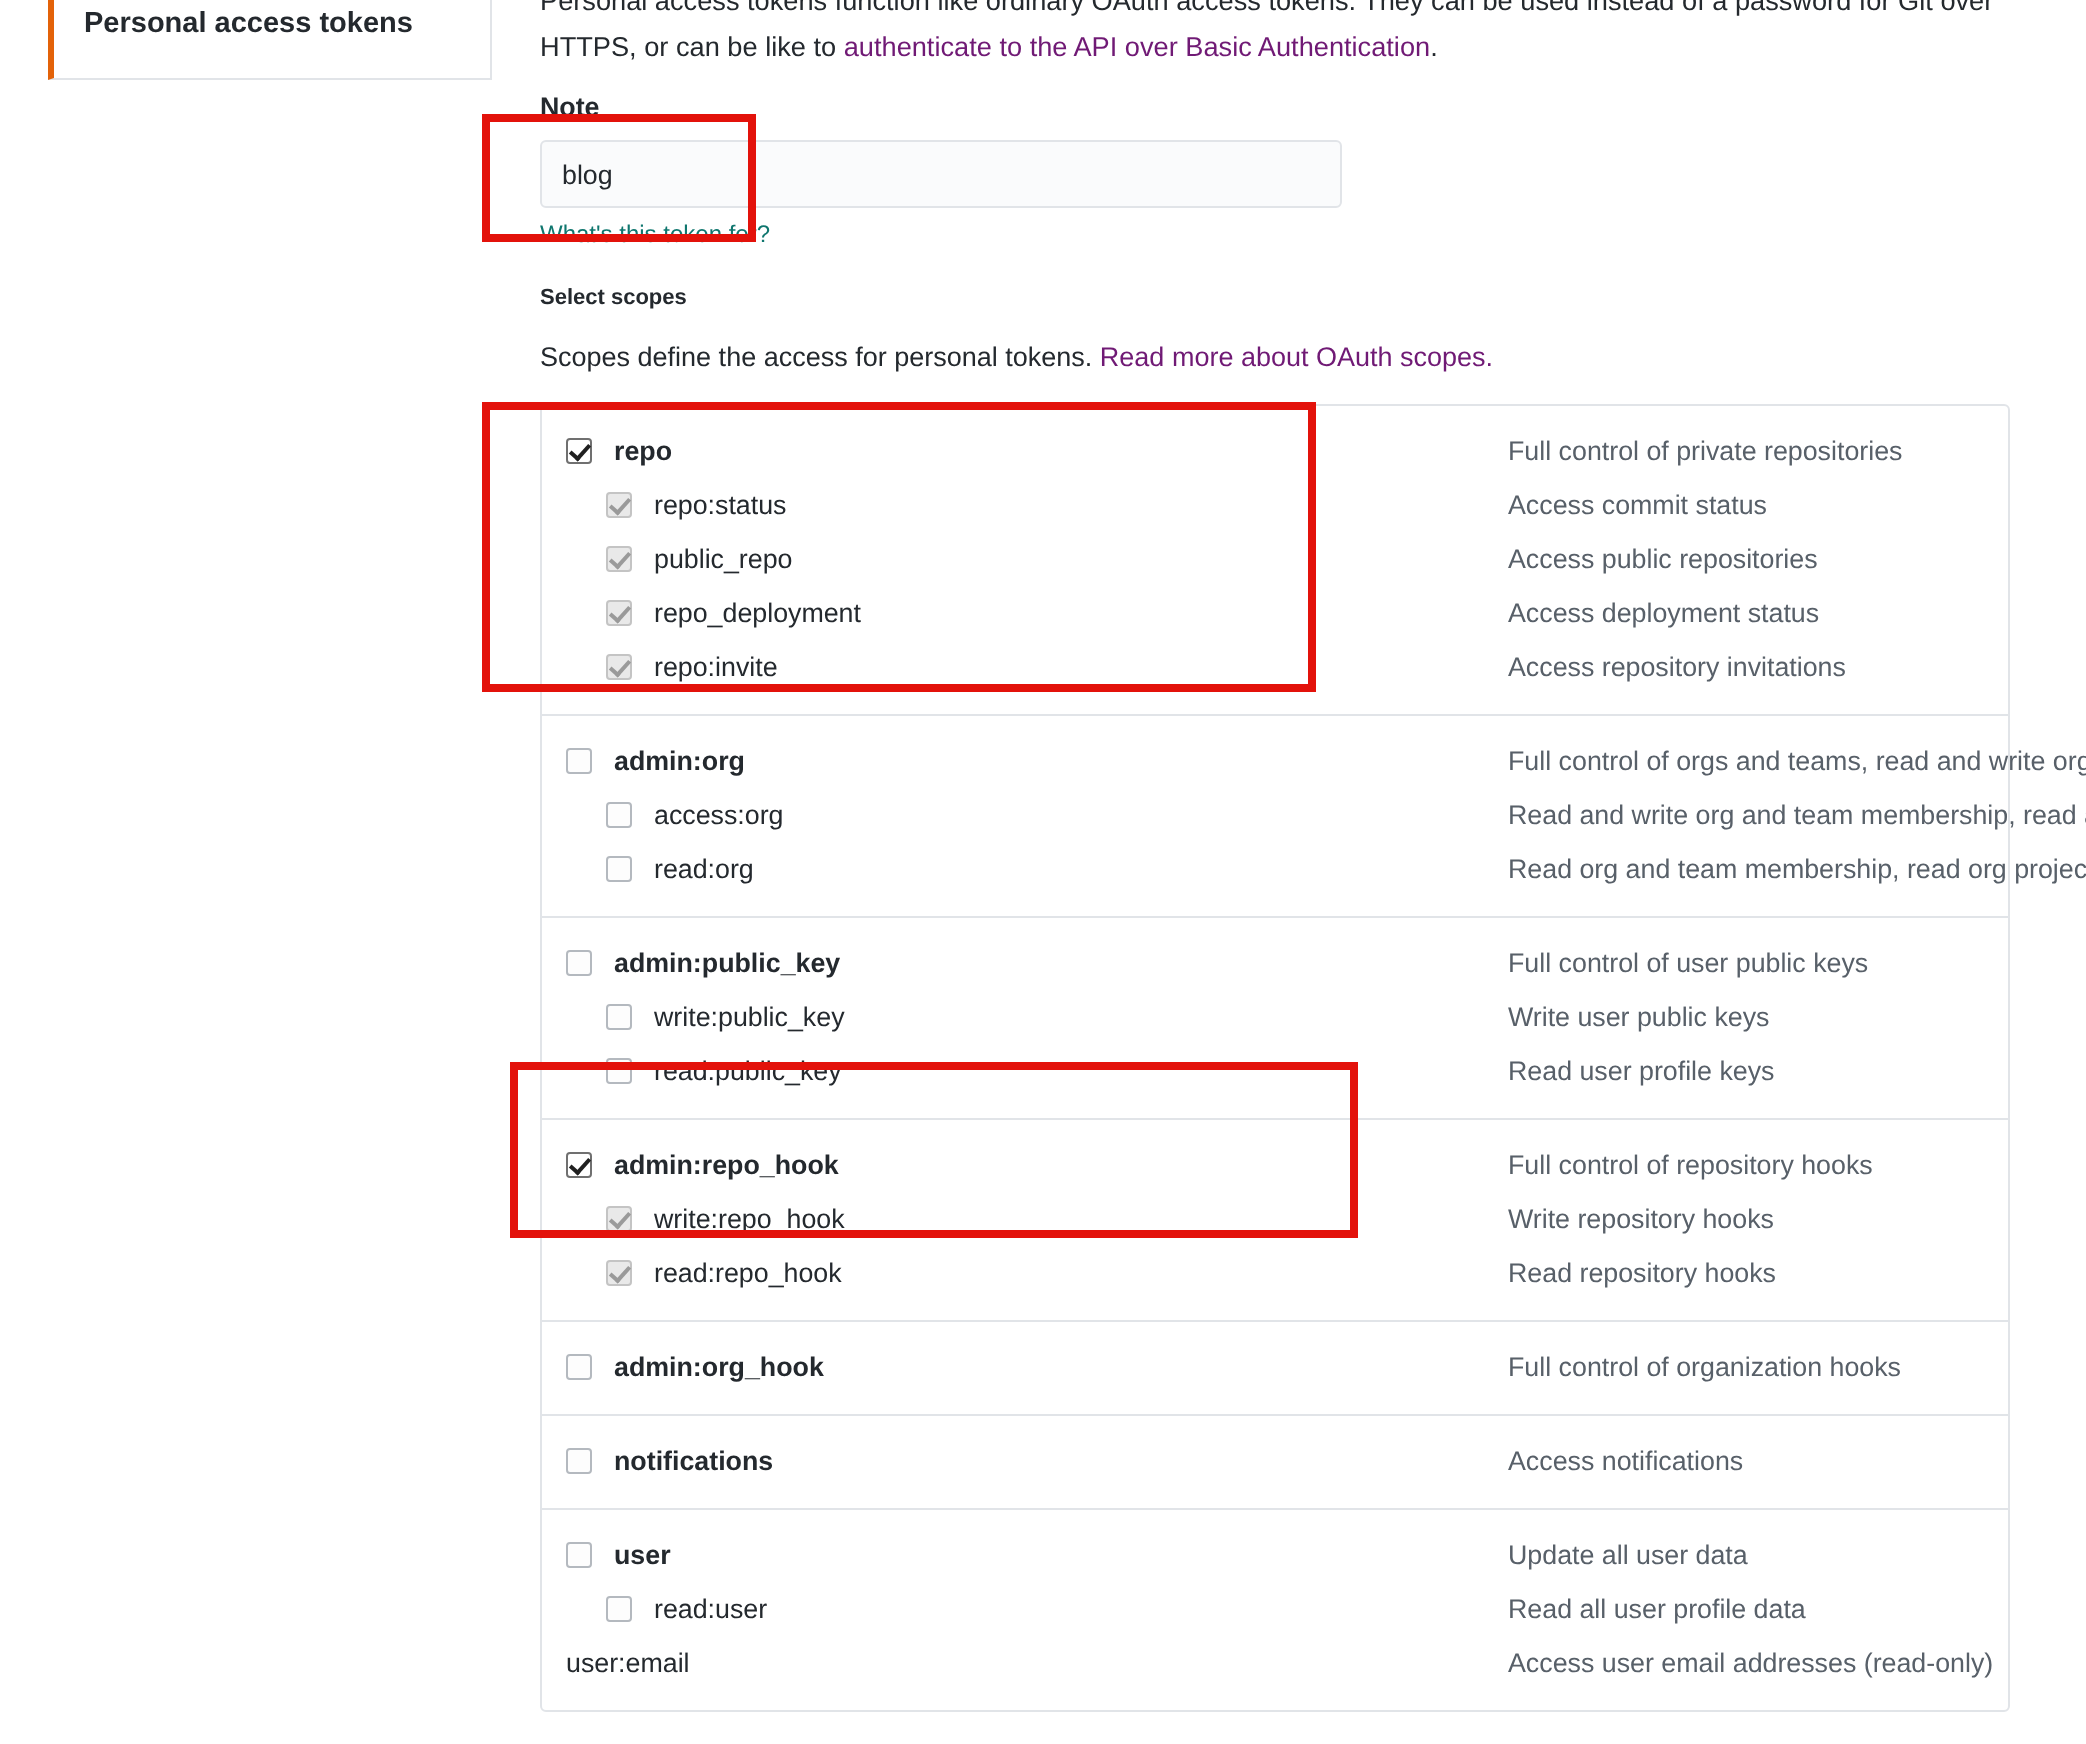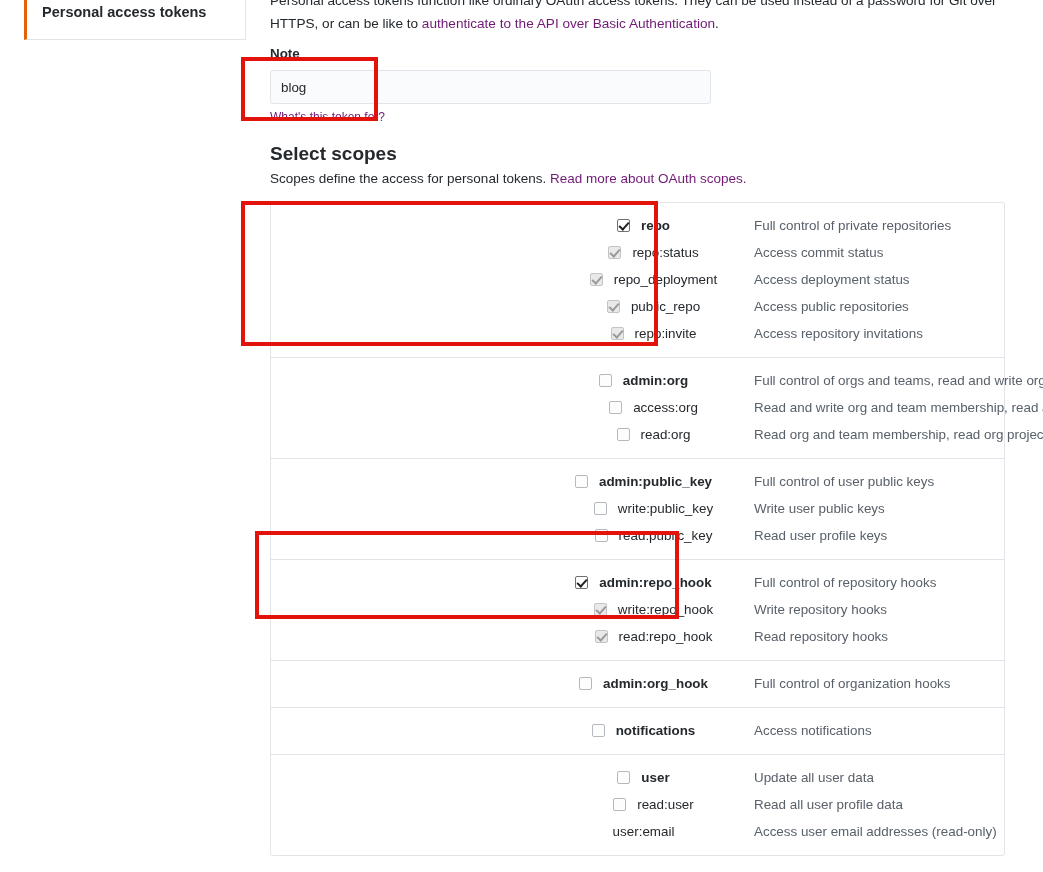--- a/index.html
+++ b/index.html
@@ -71,44 +71,44 @@
     left: 0;
     font-size: 13.4px;
     font-weight: 600;
     color: #24292e;
   }
   .note-input {
     position: absolute;
     top: 70px;
     left: 0;
     box-sizing: border-box;
-    width: 441px;
+    width: 401px;
     height: 34px;
     padding: 0 10px;
     font-family: "Liberation Sans", sans-serif;
     font-size: 13.4px;
     color: #24292e;
     background: #fafbfc;
     border: 1px solid #e1e4e8;
     border-radius: 3px;
     outline: none;
   }
   .note-help {
     position: absolute;
     top: 110px;
     left: 0;
     font-size: 12px;
-    color: #701a75;
+    color: #0f766e;
   }
 
   .section-title {
     position: absolute;
     top: 143px;
     left: 0;
-    font-size: 19px;
+    font-size: 11px;
     font-weight: 600;
     color: #24292e;
   }
   .section-sub {
     position: absolute;
     top: 171px;
     left: 0;
     font-size: 13.5px;
     color: #24292e;
     white-space: nowrap;
@@ -153,21 +153,21 @@
     white-space: nowrap;
   }
   .scope-row.parent .scope-name { font-weight: 600; }
   .scope-desc {
     position: absolute;
     left: 483px;
     font-size: 13.4px;
     color: #586069;
     white-space: nowrap;
   }
-  .scope-row { position: relative; justify-content: center; }
+  .scope-row { position: relative; }
 
   
   .cb {
     width: 13px;
     height: 13px;
     box-sizing: border-box;
     border: 1px solid #b4b9bf;
     border-radius: 2px;
     background: #fdfdfd;
     position: relative;
@@ -243,29 +243,29 @@
           <span class="cb-wrap">
             <span class="cb checked disabled"></span>
           </span>
           <span class="scope-name">repo:status</span>
           <span class="scope-desc">Access commit status</span>
         </div>
         <div class="scope-row child">
           <span class="cb-wrap">
             <span class="cb checked disabled"></span>
           </span>
+          <span class="scope-name">public_repo</span>
+          <span class="scope-desc">Access public repositories</span>
+        </div>
+        <div class="scope-row child">
+          <span class="cb-wrap">
+            <span class="cb checked disabled"></span>
+          </span>
           <span class="scope-name">repo_deployment</span>
           <span class="scope-desc">Access deployment status</span>
-        </div>
-        <div class="scope-row child">
-          <span class="cb-wrap">
-            <span class="cb checked disabled"></span>
-          </span>
-          <span class="scope-name">public_repo</span>
-          <span class="scope-desc">Access public repositories</span>
         </div>
         <div class="scope-row child">
           <span class="cb-wrap">
             <span class="cb checked disabled"></span>
           </span>
           <span class="scope-name">repo:invite</span>
           <span class="scope-desc">Access repository invitations</span>
         </div>
       </div>
       <div class="scope-group">

